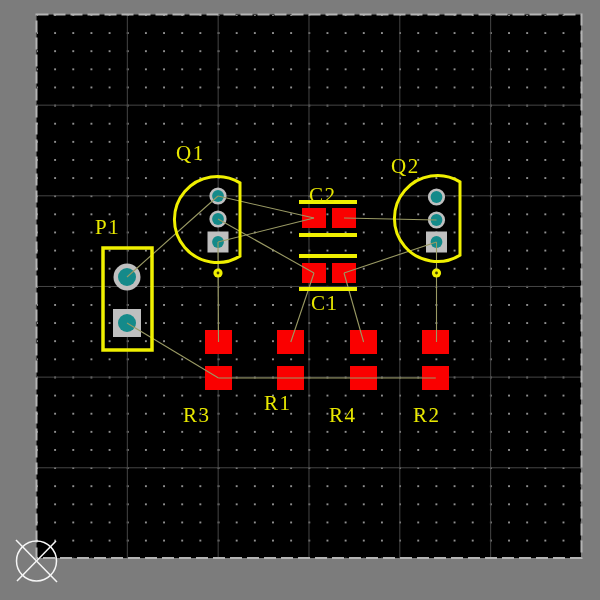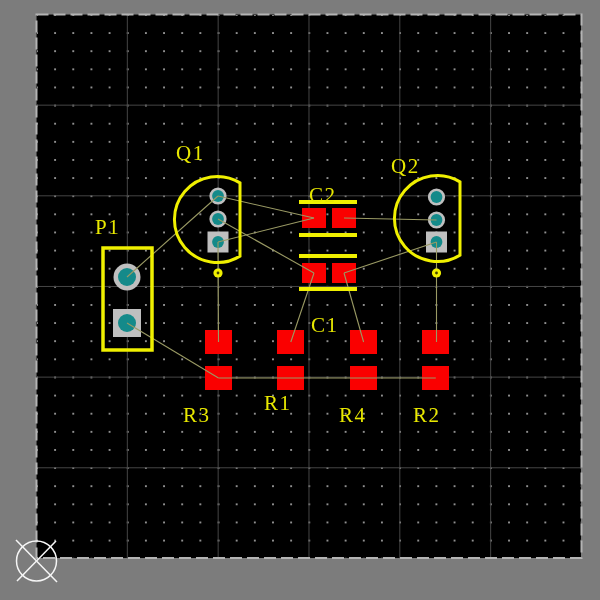--- a/index.html
+++ b/index.html
@@ -133,17 +133,17 @@
     <circle cx="36.5" cy="561" r="20"></circle>
     <line x1="16" y1="540" x2="57" y2="582"></line>
     <line x1="56" y1="541" x2="17" y2="581"></line>
   </g>
 </svg>
 
 <div class="lbl" style="left:176px;top:142px">Q1</div>
 <div class="lbl" style="left:391px;top:155px">Q2</div>
 <div class="lbl" style="left:95px;top:216px">P1</div>
 <div class="lbl" style="left:309px;top:184px">C2</div>
-<div class="lbl" style="left:311px;top:314px">C1</div>
+<div class="lbl" style="left:311px;top:292px">C1</div>
 <div class="lbl" style="left:183px;top:404px">R3</div>
 <div class="lbl" style="left:264px;top:392px">R1</div>
-<div class="lbl" style="left:339px;top:404px">R4</div>
+<div class="lbl" style="left:329px;top:404px">R4</div>
 <div class="lbl" style="left:413px;top:404px">R2</div>
 
 </body></html>

